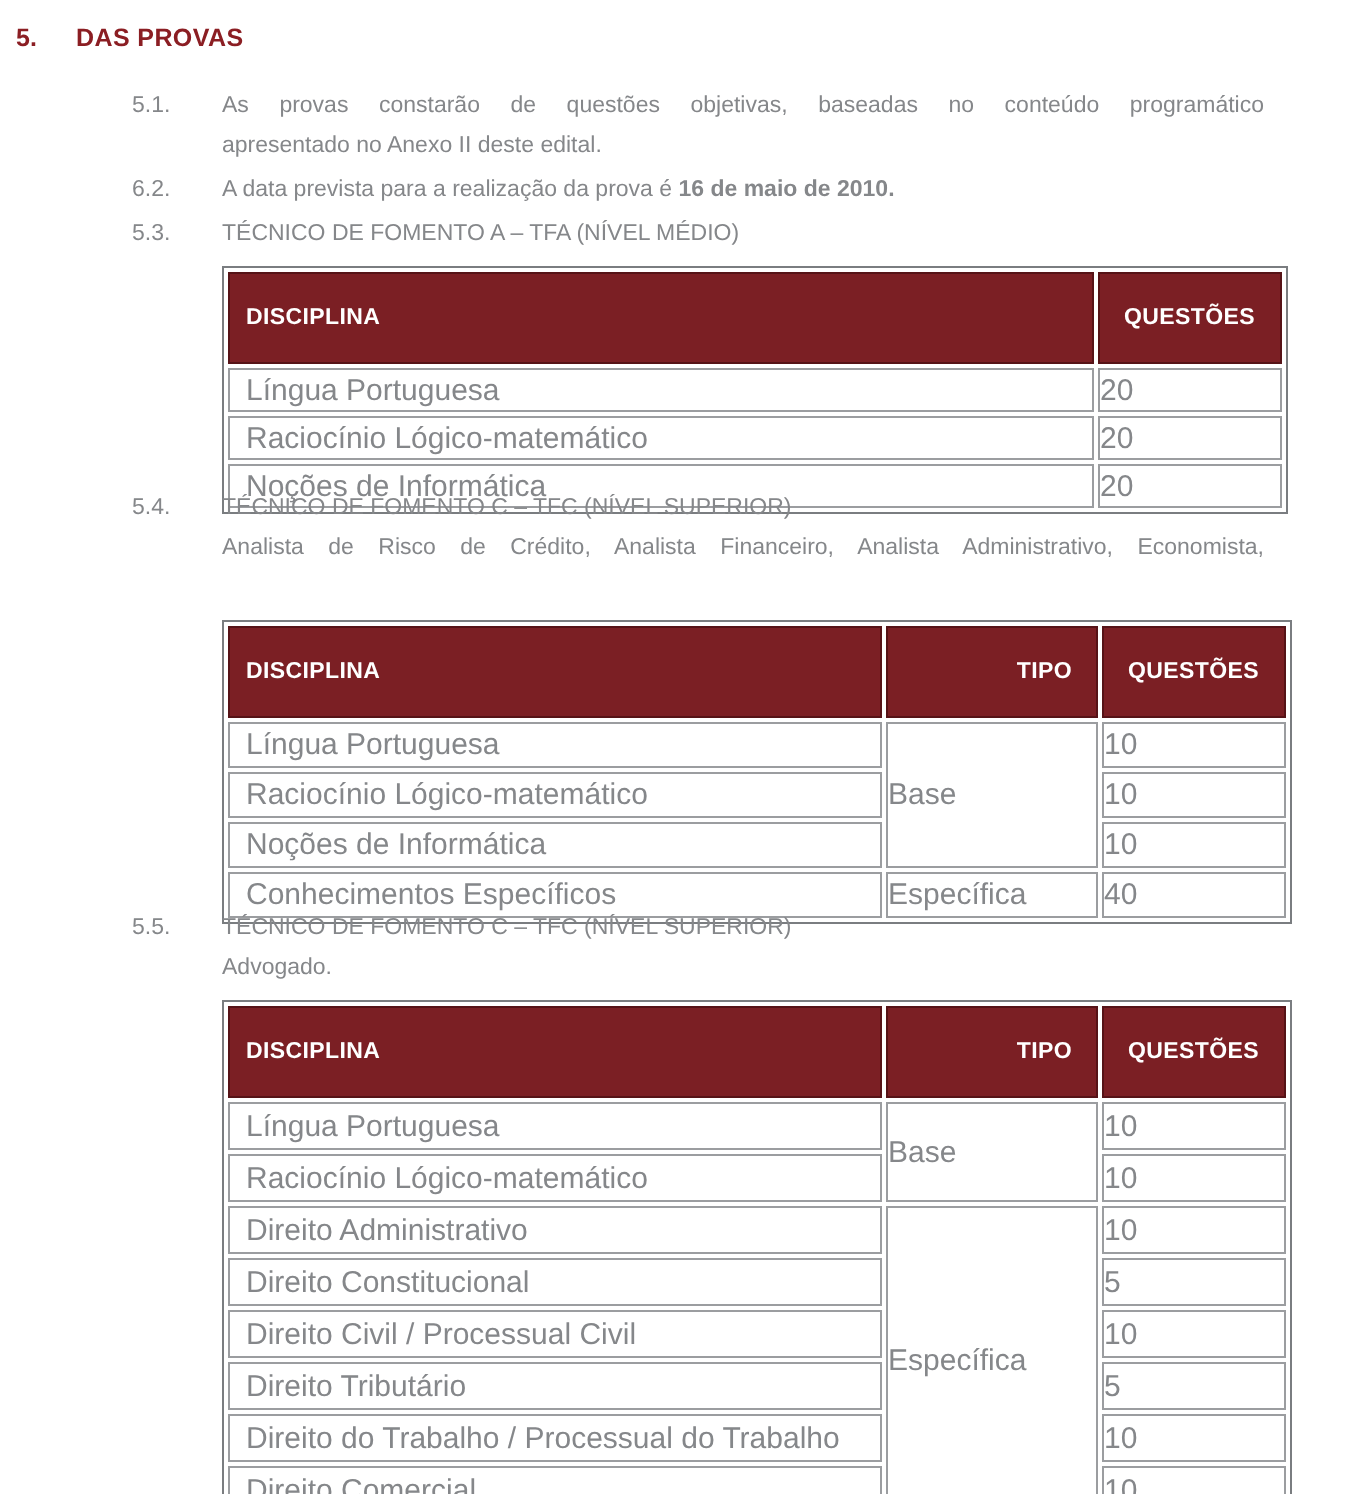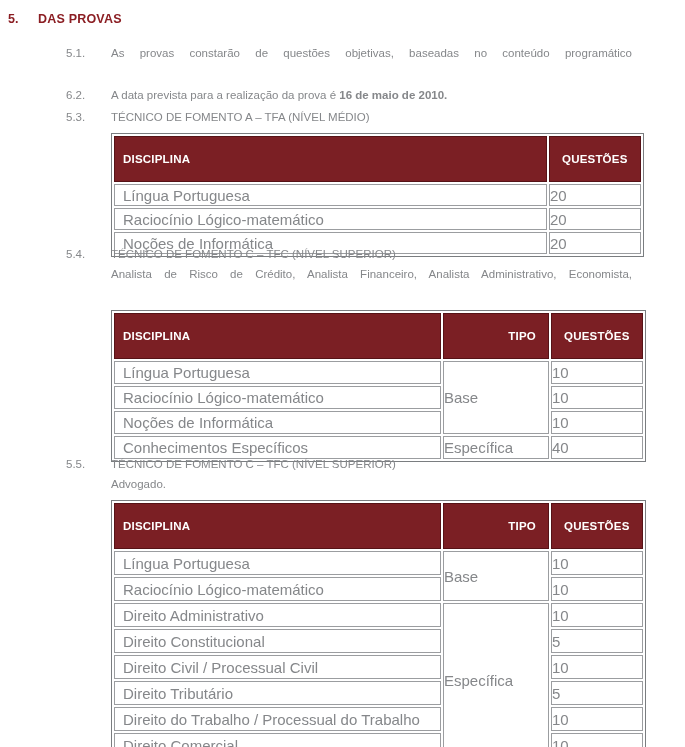--- a/index.html
+++ b/index.html
@@ -46,20 +46,21 @@
 
   <div class="sec-heading">
     <span class="sec-num">5.</span>
     <span class="sec-title">DAS PROVAS</span>
   </div>
 
   <div class="item" style="top:43px">
     <span class="num">5.1.</span>
     <div class="body">
       <div class="justify">As provas constarão de questões objetivas, baseadas no conteúdo programático</div>
+      <div>apresentado no Anexo II deste edital.</div>
     </div>
   </div>
 
   <div class="item" style="top:85px">
     <span class="num">6.2.</span>
     <div class="body">
       <span>A data prevista para a realização da prova é </span><b>16 de maio de 2010.</b>
     </div>
   </div>
 

